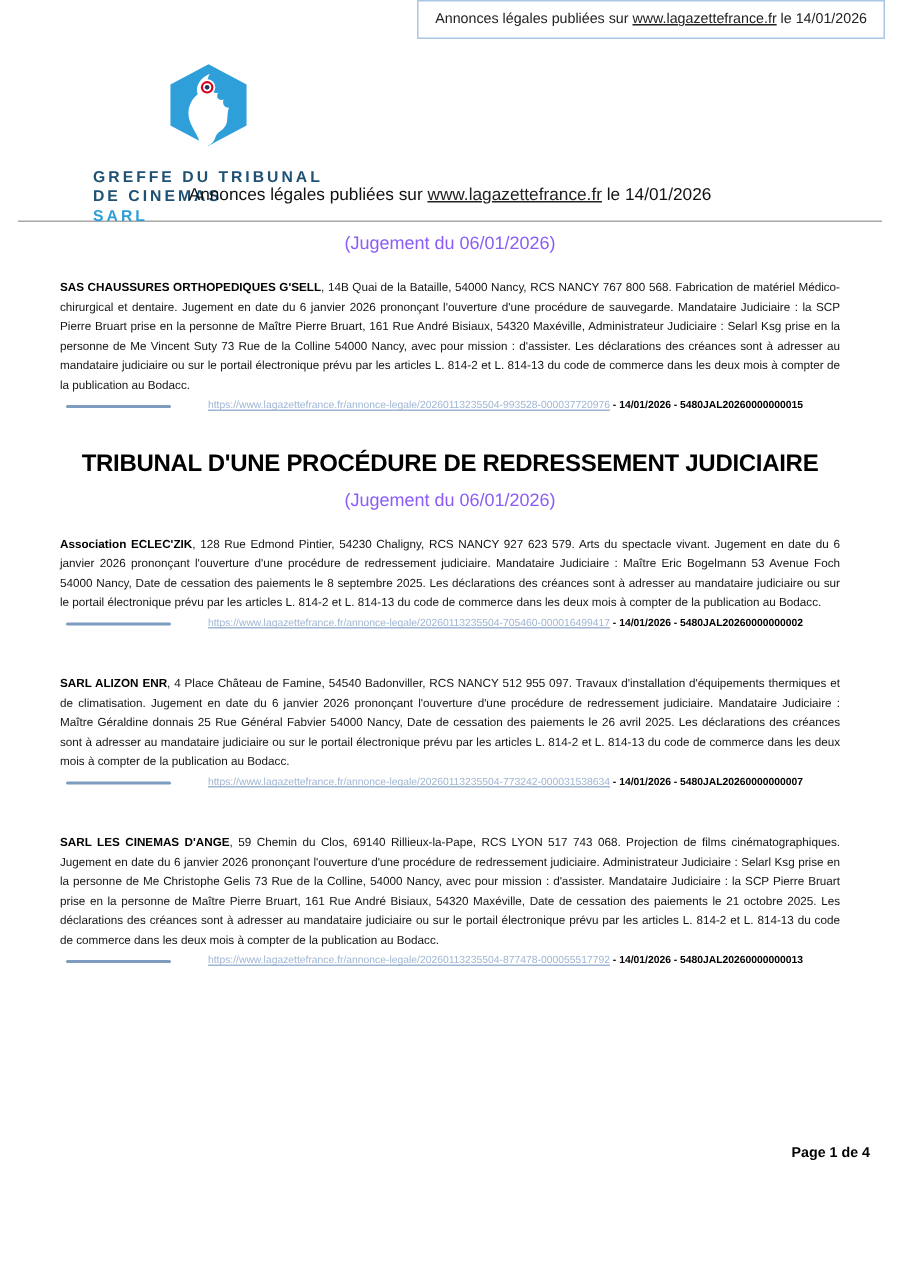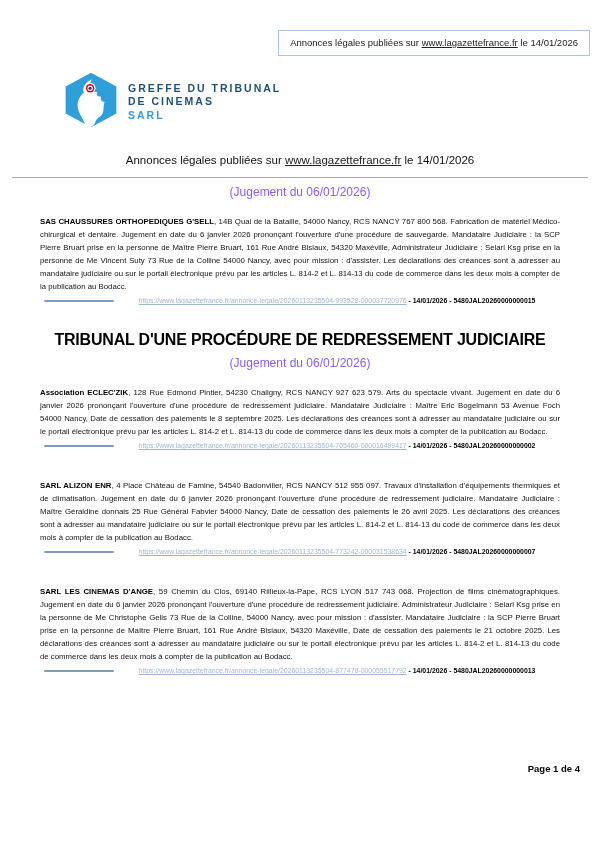--- a/index.html
+++ b/index.html
@@ -1,20 +1,19 @@
 <!DOCTYPE html>
 <html><head>
 <meta charset="utf-8">
 <style>
   html,body{margin:0;padding:0;background:#fff;}
   .page{
     position:relative;
     width:600px;height:848px;
     box-sizing:border-box;
-    padding-top:30px;
     background:#fff;
     font-family:"Liberation Sans", sans-serif;
     color:#111;
     overflow:hidden;
   }
   
   .top-box{
     width:fit-content;
     margin:0 10px 0 auto;
     border:1px solid #a9c6e5;
@@ -38,21 +37,21 @@
   }
   .g-main{
     position:absolute;left:0;top:12px;
     font-weight:bold;font-size:31px;letter-spacing:-1.5px;color:#2a66ad;
   }
   .g-navy{color:#1b2a4a;}
   .g-france{
     position:absolute;left:78px;top:49px;
     font-size:6.5px;color:#9aa0a8;letter-spacing:0.5px;
   }
-  .greffe{display:flex;align-items:center;gap:8px;}
+  .greffe{display:flex;align-items:center;gap:8px;flex-direction:column;}
   .greffe-text{line-height:1.25;letter-spacing:2px;font-size:10.5px;}
   .greffe-l1,.greffe-l2{color:#1e5174;font-weight:600;}
   .greffe-l3{color:#2f9fd9;font-weight:bold;}
   
   .subheader{
     text-align:center;
     font-size:11.5px;
     margin-top:13px;
     color:#111;
   }

